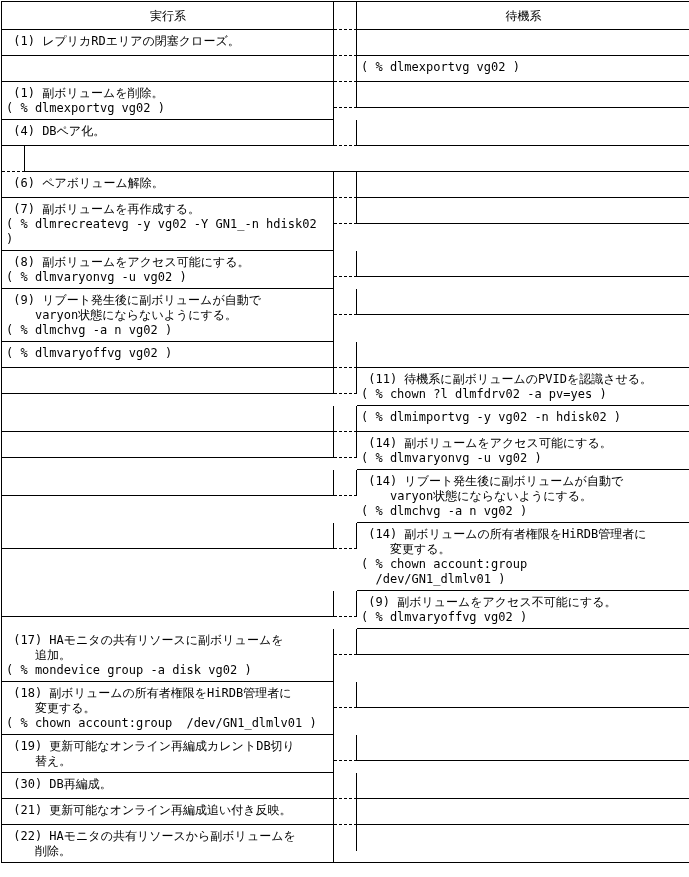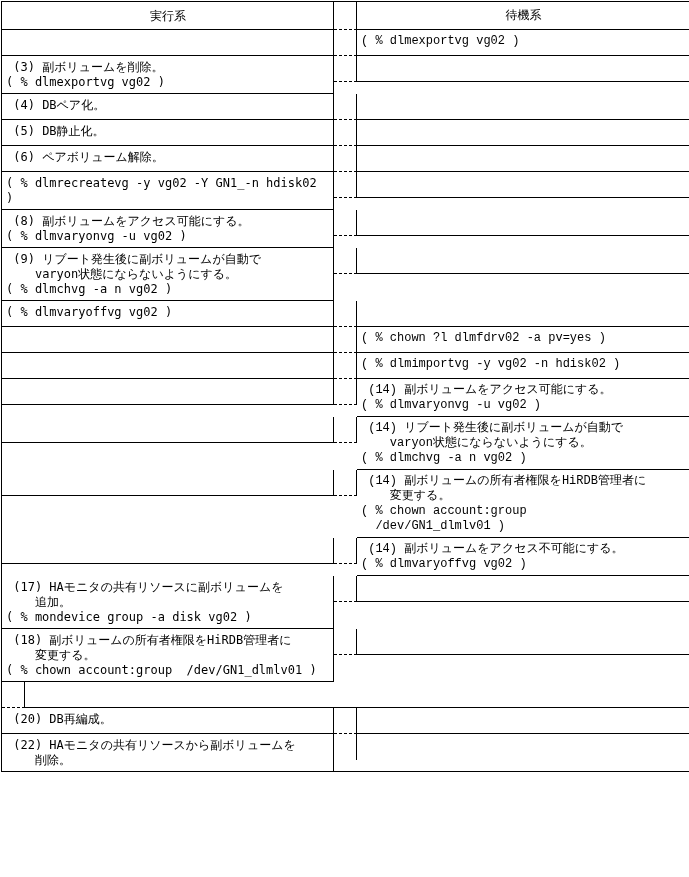--- a/index.html
+++ b/index.html
@@ -37,21 +37,20 @@
     border-right: 1px solid #000000;
   }
   .cell.mid {
     flex: 0 0 23px;
     border-right: 1px solid #000000;
     border-bottom-style: dashed;
     padding: 0;
   }
   .cell.right {
     flex: 1 1 auto;
-    font-family: Liberation Mono, monospace;
   }
   .row:last-child .cell {
     border-bottom: none;
   }
   .hcell {
     min-height: 28px;
     padding-top: 7px;
     text-align: center;
   }
   .hcell.mid { padding: 0; }
@@ -67,35 +66,46 @@
 <div class="page">
 
   <div class="row">
     <div class="cell left hcell">実行系</div>
     <div class="cell mid hcell"></div>
     <div class="cell right hcell">待機系</div>
   </div>
 
   <div id="rows">
 
+      <div class="row">
+        <div class="cell left">
+          <div class="title"> (1) レプリカRDエリアの閉塞クローズ。</div>
+
+        </div>
+        <div class="cell mid"></div>
+        <div class="cell right">
+          
+          
+        </div>
+      </div>
 
       <div class="row">
         <div class="cell left">
           
           
         </div>
         <div class="cell mid"></div>
         <div class="cell right">
           <div class="cmd">( % dlmexportvg vg02 )</div>
         </div>
       </div>
 
       <div class="row">
         <div class="cell left">
-          <div class="title"> (3) 副ボリュームを削除。</div>
+          <div class="title"> (1) 副ボリュームを削除。</div>
           <div class="cmd">( % dlmexportvg vg02 )</div>
         </div>
         <div class="cell mid"></div>
         <div class="cell right">
           
           
         </div>
       </div>
 
       <div class="row">
@@ -104,24 +114,20 @@
 
         </div>
         <div class="cell mid"></div>
         <div class="cell right">
           
           
         </div>
       </div>
 
       <div class="row">
-        <div class="cell left">
-          <div class="title"> (5) DB静止化。</div>
-
-        </div>
         <div class="cell mid"></div>
         <div class="cell right">
           
           
         </div>
       </div>
 
       <div class="row">
         <div class="cell left">
           <div class="title"> (6) ペアボリューム解除。</div>
@@ -129,20 +135,21 @@
         </div>
         <div class="cell mid"></div>
         <div class="cell right">
           
           
         </div>
       </div>
 
       <div class="row">
         <div class="cell left">
+          <div class="title"> (7) 副ボリュームを再作成する。</div>
           <div class="cmd">( % dlmrecreatevg -y vg02 -Y GN1_-n hdisk02 )</div>
         </div>
         <div class="cell mid"></div>
         <div class="cell right">
           
           
         </div>
       </div>
 
       <div class="row">
@@ -181,20 +188,21 @@
         </div>
       </div>
 
       <div class="row">
         <div class="cell left">
           
           
         </div>
         <div class="cell mid"></div>
         <div class="cell right">
+          <div class="title"> (11) 待機系に副ボリュームのPVIDを認識させる。</div>
           <div class="cmd">( % chown ?l dlmfdrv02 -a pv=yes )</div>
         </div>
       </div>
 
       <div class="row">
         <div class="cell left">
           
           
         </div>
         <div class="cell mid"></div>
@@ -242,21 +250,21 @@
         </div>
       </div>
 
       <div class="row">
         <div class="cell left">
           
           
         </div>
         <div class="cell mid"></div>
         <div class="cell right">
-          <div class="title"> (14) 副ボリュームをアクセス不可能にする。</div>
+          <div class="title"> (9) 副ボリュームをアクセス不可能にする。</div>
           <div class="cmd">( % dlmvaryoffvg vg02 )</div>
         </div>
       </div>
 
       <div class="row">
         <div class="cell left">
           <div class="title"> (17) HAモニタの共有リソースに副ボリュームを
     追加。</div>
           <div class="cmd">( % mondevice group -a disk vg02 )</div>
         </div>
@@ -274,39 +282,55 @@
           <div class="cmd">( % chown account:group  /dev/GN1_dlmlv01 )</div>
         </div>
         <div class="cell mid"></div>
         <div class="cell right">
           
           
         </div>
       </div>
 
       <div class="row">
-        <div class="cell mid"></div>
-        <div class="cell right">
-          
-          
-        </div>
-      </div>
-
-      <div class="row">
-        <div class="cell left">
-          <div class="title"> (20) DB再編成。</div>
-
-        </div>
-        <div class="cell mid"></div>
-        <div class="cell right">
-          
-          
-        </div>
-      </div>
-
+        <div class="cell left">
+          <div class="title"> (19) 更新可能なオンライン再編成カレントDB切り
+    替え。</div>
+
+        </div>
+        <div class="cell mid"></div>
+        <div class="cell right">
+          
+          
+        </div>
+      </div>
+
+      <div class="row">
+        <div class="cell left">
+          <div class="title"> (30) DB再編成。</div>
+
+        </div>
+        <div class="cell mid"></div>
+        <div class="cell right">
+          
+          
+        </div>
+      </div>
+
+      <div class="row">
+        <div class="cell left">
+          <div class="title"> (21) 更新可能なオンライン再編成追い付き反映。</div>
+
+        </div>
+        <div class="cell mid"></div>
+        <div class="cell right">
+          
+          
+        </div>
+      </div>
 
       <div class="row">
         <div class="cell left">
           <div class="title"> (22) HAモニタの共有リソースから副ボリュームを
     削除。</div>
 
         </div>
         <div class="cell mid"></div>
         <div class="cell right">
           

